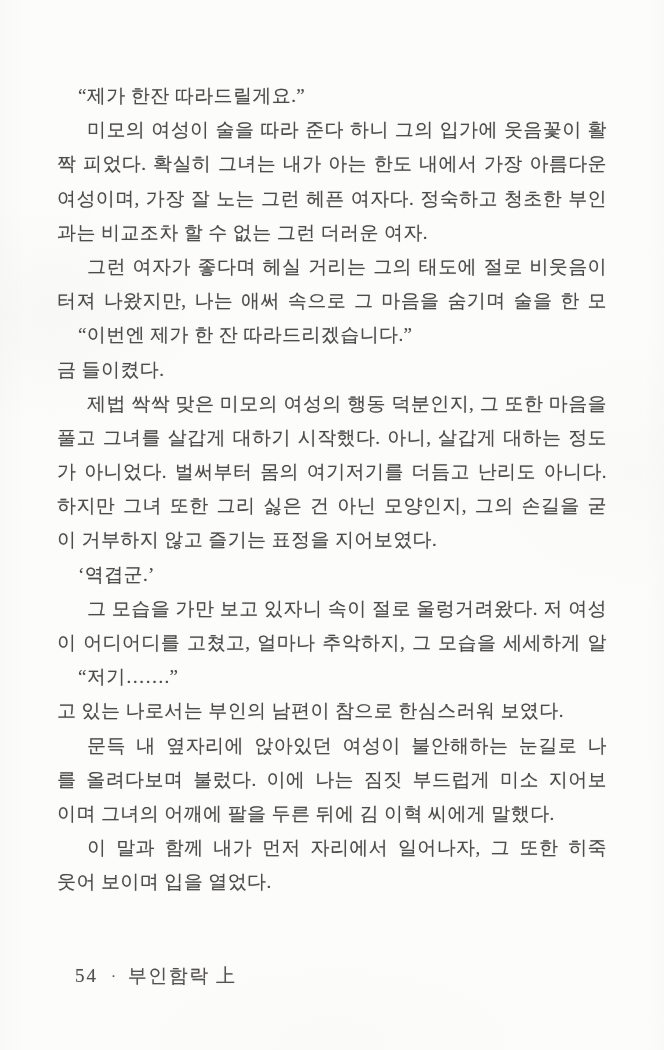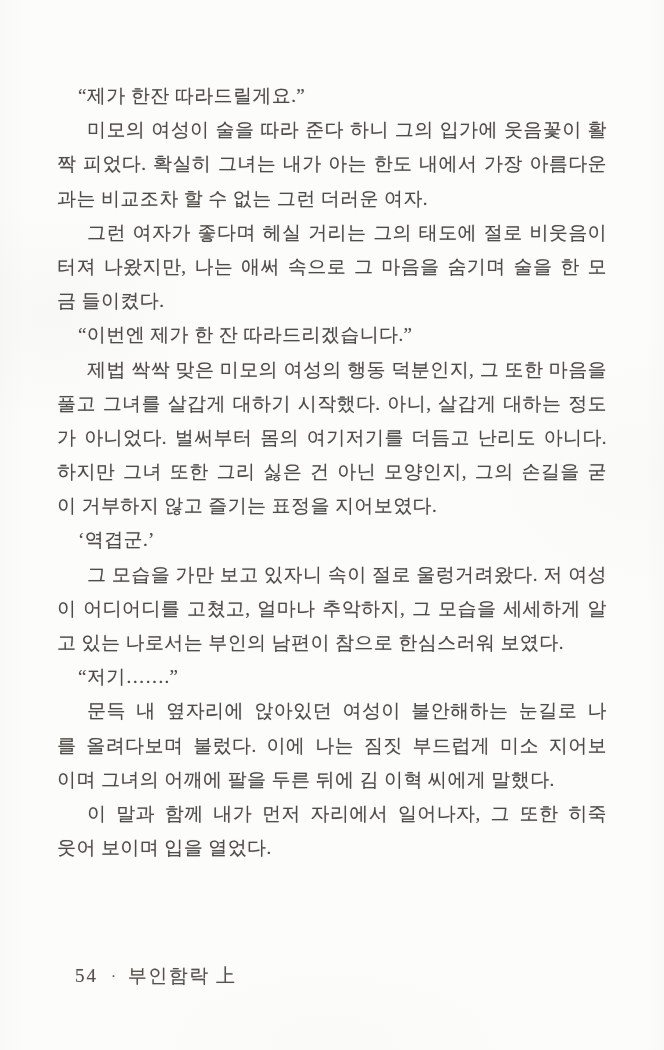--- a/index.html
+++ b/index.html
@@ -70,35 +70,36 @@
   .footer .title { letter-spacing: 1.5px; }
 </style>
 </head>
 <body>
 
 <div class="scan-page">
   <div class="text-block">
     <div class="line ind q">“제가 한잔 따라드릴게요.”</div>
     <div class="line ind j">미모의 여성이 술을 따라 준다 하니 그의 입가에 웃음꽃이 활</div>
     <div class="line j">짝 피었다. 확실히 그녀는 내가 아는 한도 내에서 가장 아름다운</div>
+    <div class="line j">여성이며, 가장 잘 노는 그런 헤픈 여자다. 정숙하고 청초한 부인</div>
     <div class="line">과는 비교조차 할 수 없는 그런 더러운 여자.</div>
     <div class="line ind j">그런 여자가 좋다며 헤실 거리는 그의 태도에 절로 비웃음이</div>
     <div class="line j">터져 나왔지만, 나는 애써 속으로 그 마음을 숨기며 술을 한 모</div>
+    <div class="line ind q">“이번엔 제가 한 잔 따라드리겠습니다.”</div>
     <div class="line">금 들이켰다.</div>
-    <div class="line ind q">“이번엔 제가 한 잔 따라드리겠습니다.”</div>
     <div class="line ind j">제법 싹싹 맞은 미모의 여성의 행동 덕분인지, 그 또한 마음을</div>
     <div class="line j">풀고 그녀를 살갑게 대하기 시작했다. 아니, 살갑게 대하는 정도</div>
     <div class="line j">가 아니었다. 벌써부터 몸의 여기저기를 더듬고 난리도 아니다.</div>
     <div class="line j">하지만 그녀 또한 그리 싫은 건 아닌 모양인지, 그의 손길을 굳</div>
     <div class="line">이 거부하지 않고 즐기는 표정을 지어보였다.</div>
     <div class="line ind q">‘역겹군.’</div>
     <div class="line ind j">그 모습을 가만 보고 있자니 속이 절로 울렁거려왔다. 저 여성</div>
     <div class="line j">이 어디어디를 고쳤고, 얼마나 추악하지, 그 모습을 세세하게 알</div>
+    <div class="line ind q">“저기…….”</div>
     <div class="line">고 있는 나로서는 부인의 남편이 참으로 한심스러워 보였다.</div>
-    <div class="line ind q">“저기…….”</div>
     <div class="line ind j">문득 내 옆자리에 앉아있던 여성이 불안해하는 눈길로 나</div>
     <div class="line j">를 올려다보며 불렀다. 이에 나는 짐짓 부드럽게 미소 지어보</div>
     <div class="line">이며 그녀의 어깨에 팔을 두른 뒤에 김 이혁 씨에게 말했다.</div>
     <div class="line ind j">이 말과 함께 내가 먼저 자리에서 일어나자, 그 또한 히죽</div>
     <div class="line">웃어 보이며 입을 열었다.</div>
   </div>
 
   <div class="footer">
     <span class="num">54</span><span class="dot">·</span><span class="title">부인함락 上</span>
   </div>

